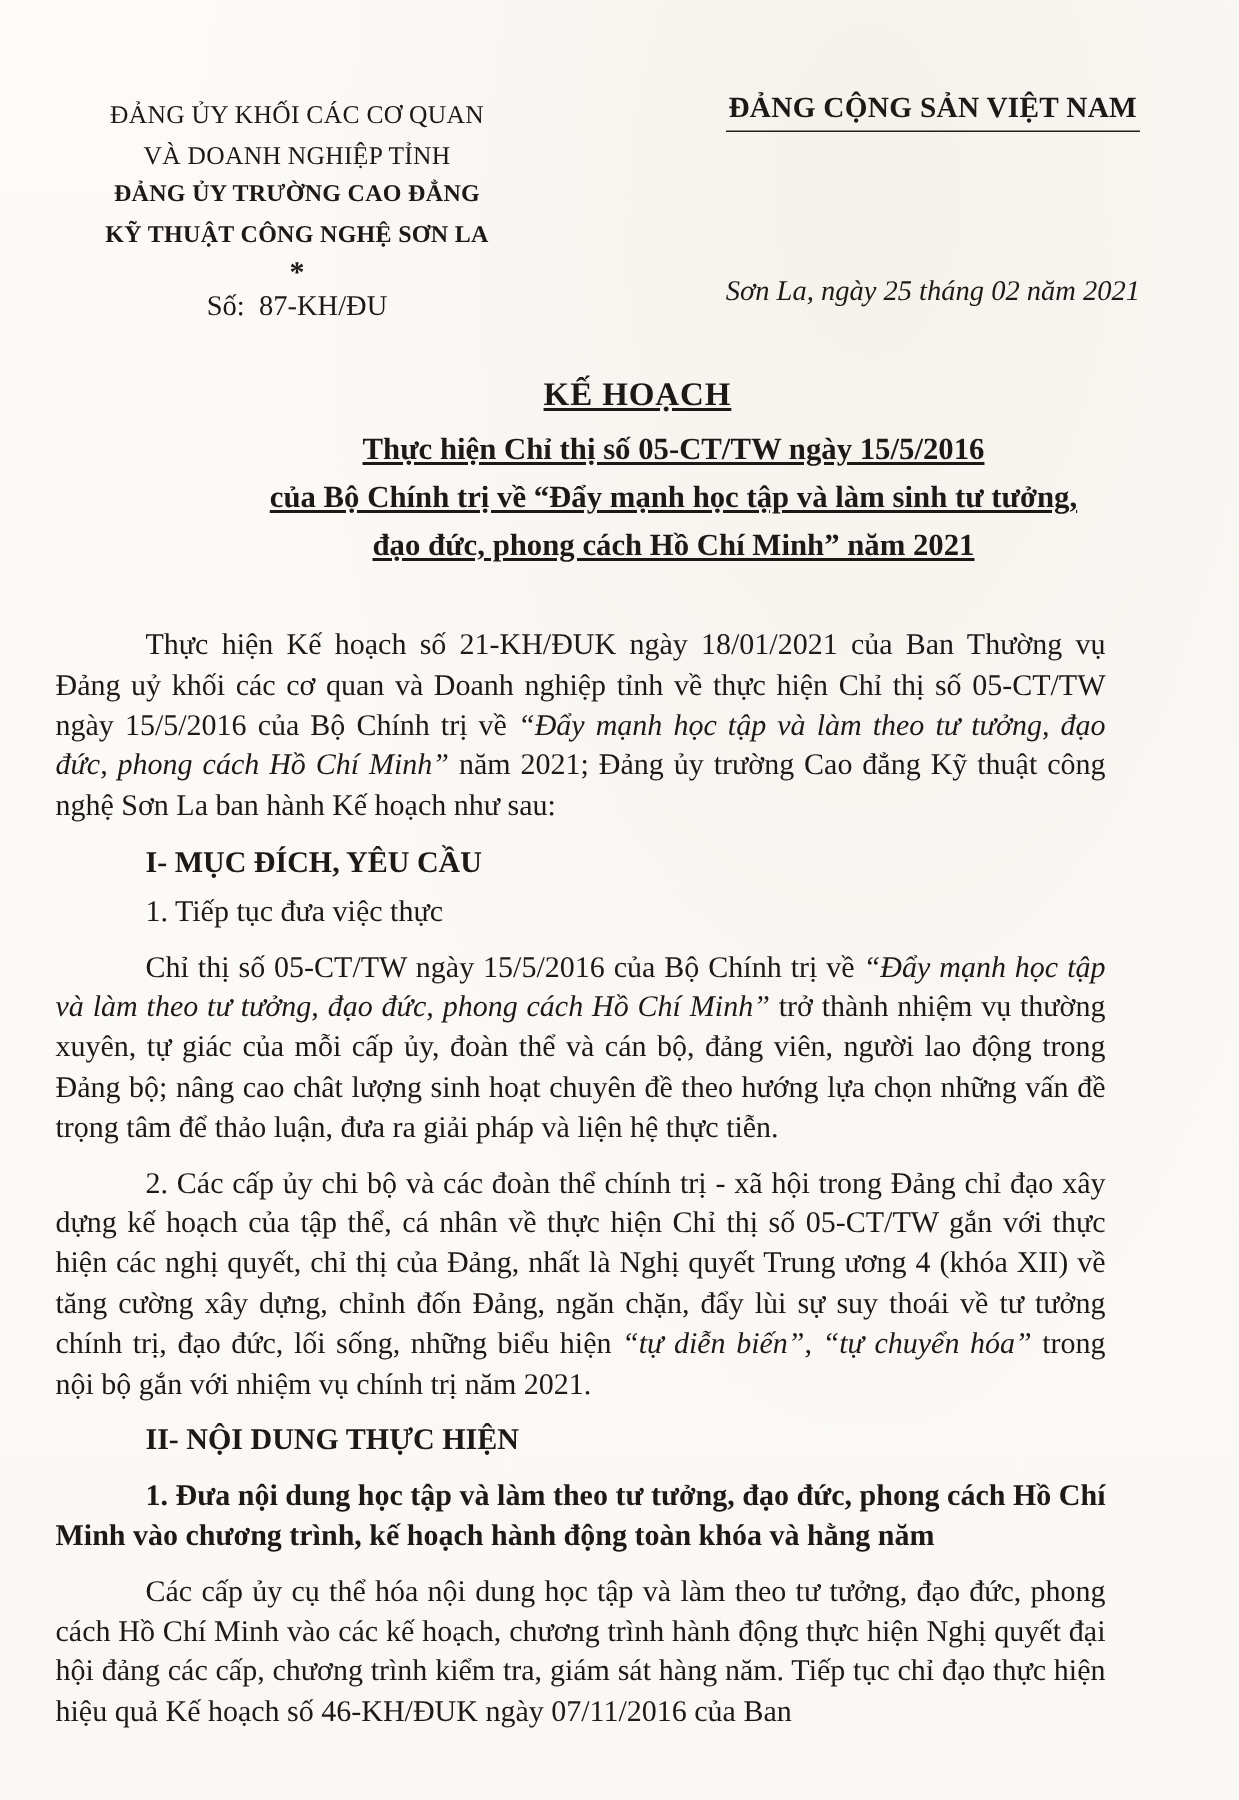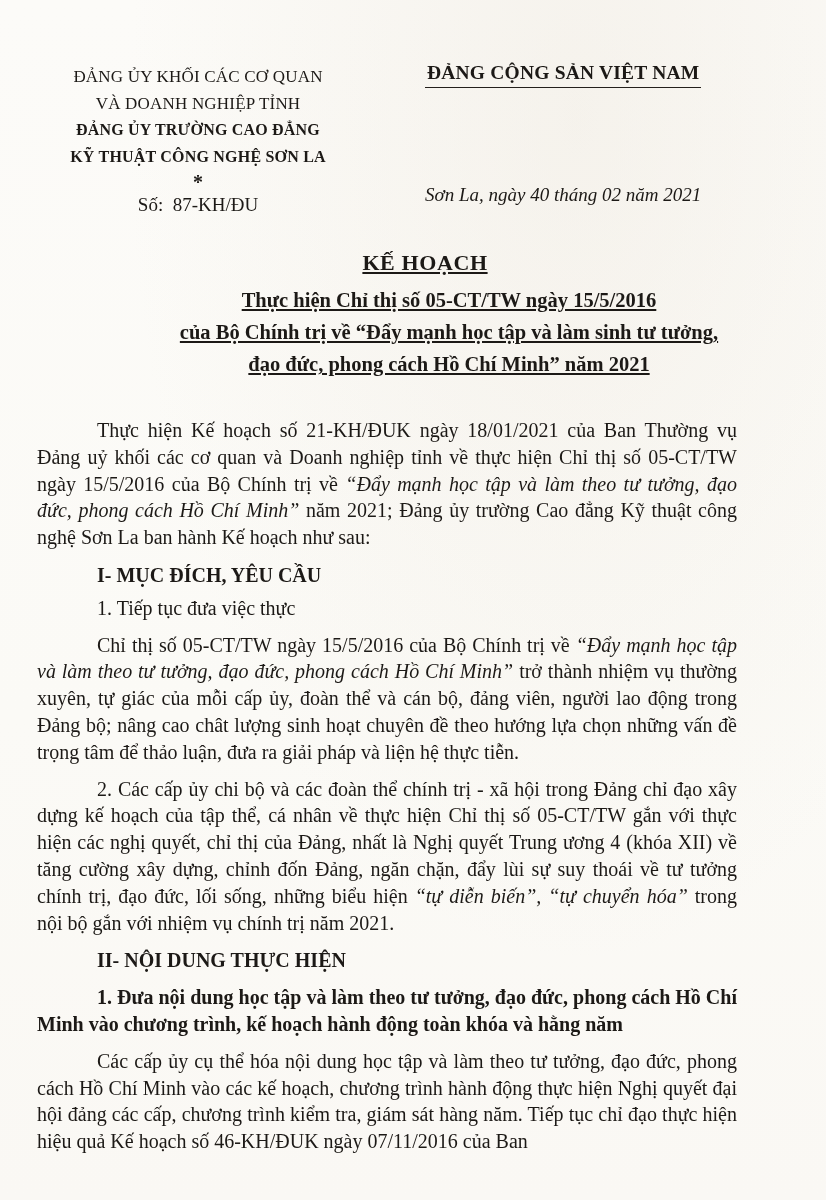--- a/index.html
+++ b/index.html
@@ -25,24 +25,24 @@
     width: 340px;
     text-align: center;
   }
   .hl { font-size: 17px; line-height: 26.5px; letter-spacing: 0.2px; white-space: nowrap; }
   .hl.b { font-weight: 700; font-size: 16px; }
   .star { font-size: 20px; line-height: 18px; margin-top: 3px; font-weight: 700; }
   .docnum { font-size: 19px; margin-top: 3px; white-space: pre; }
 
   .hdr-right {
     position: absolute;
-    left: 425px;
+    left: 412px;
     top: 62px;
     width: 348px;
-    text-align: left;
+    text-align: right;
   }
   .party {
     display: inline-block;
     font-size: 19.5px;
     font-weight: 700;
     letter-spacing: 0.2px;
     padding: 0 2px 3px 2px;
     border-bottom: 1.6px solid #24201c;
     white-space: nowrap;
   }
@@ -95,21 +95,21 @@
     <div class="hl b">ĐẢNG ỦY TRƯỜNG CAO ĐẲNG</div>
     <div class="hl b">KỸ THUẬT CÔNG NGHỆ SƠN LA</div>
     <div class="star">*</div>
     <div class="docnum">Số:  87-KH/ĐU</div>
   </div>
 
   <div class="hdr-right">
     <div>
       <span class="party">ĐẢNG CỘNG SẢN VIỆT NAM</span>
     </div>
-    <div class="dateline">Sơn La, ngày 40 tháng 02 năm 2021</div>
+    <div class="dateline">Sơn La, ngày 25 tháng 02 năm 2021</div>
   </div>
 
   <div class="title-block">
     <div class="t-label">KẾ HOẠCH</div>
     <div class="t-line first">Thực hiện Chỉ thị số 05-CT/TW ngày 15/5/2016</div>
     <div class="t-line">của Bộ Chính trị về “Đẩy mạnh học tập và làm sinh tư tưởng,</div>
     <div class="t-line">đạo đức, phong cách Hồ Chí Minh” năm 2021</div>
   </div>
 
   <div class="bodytext">

